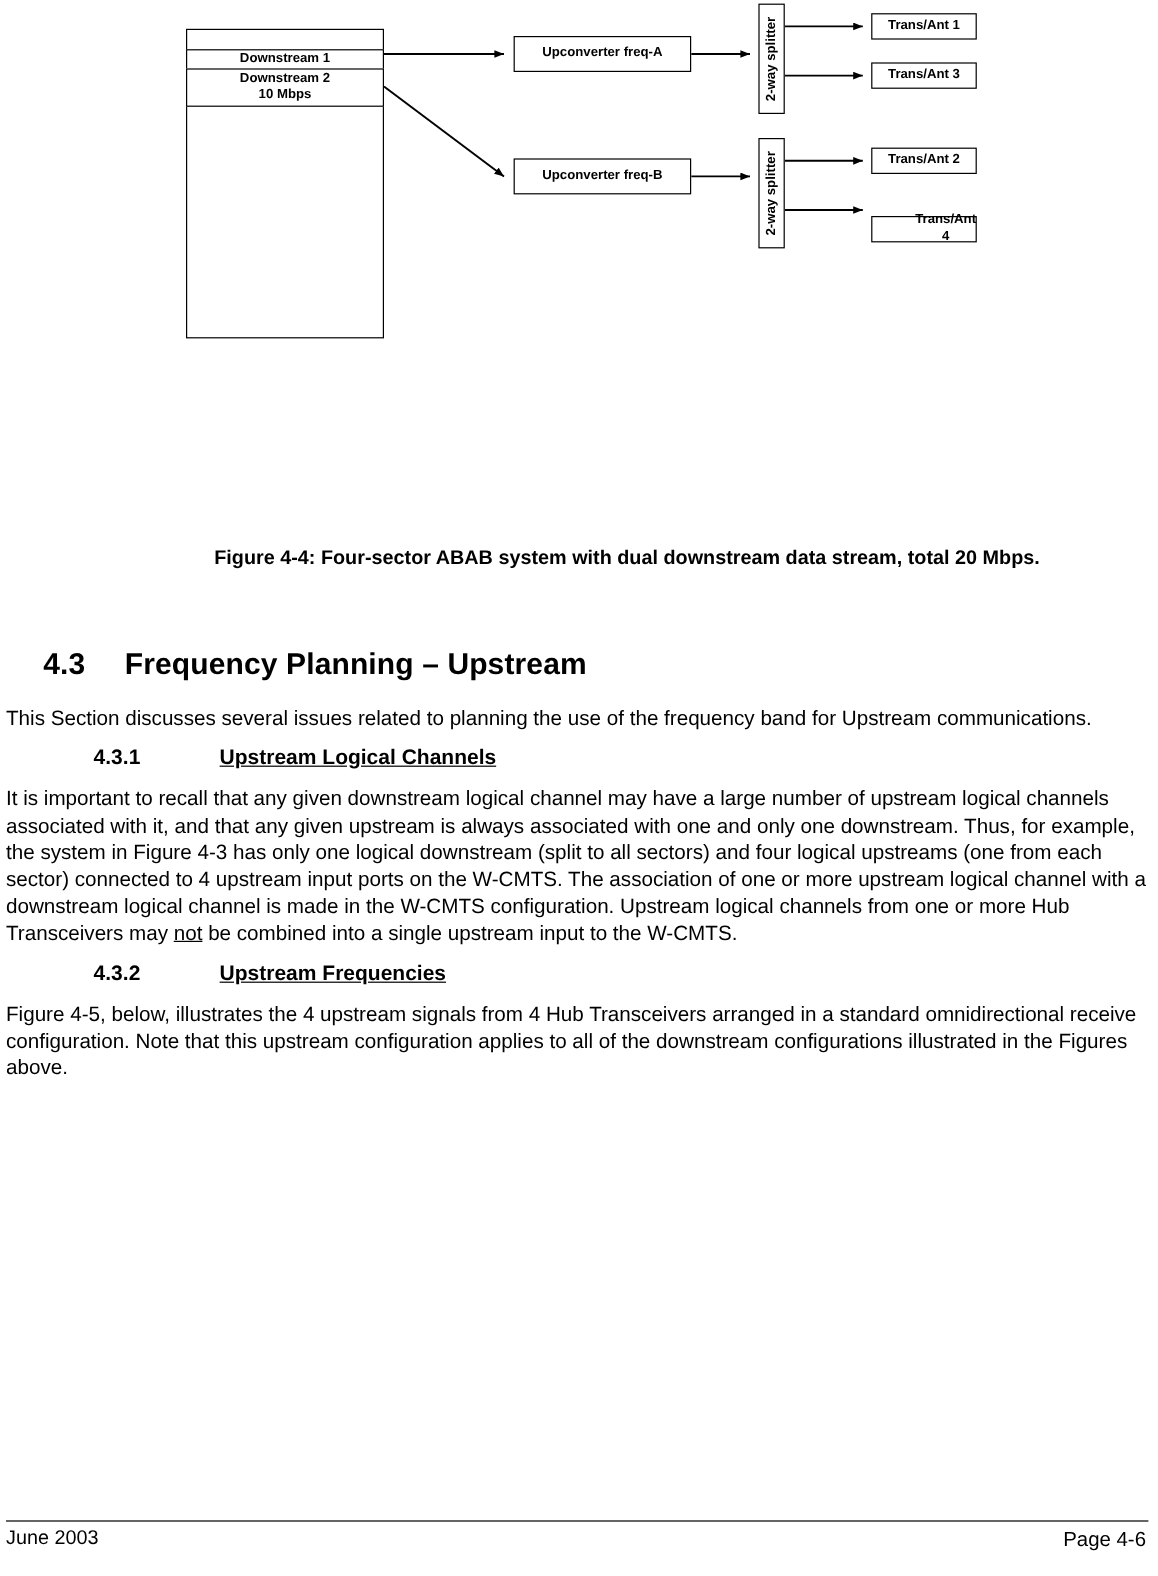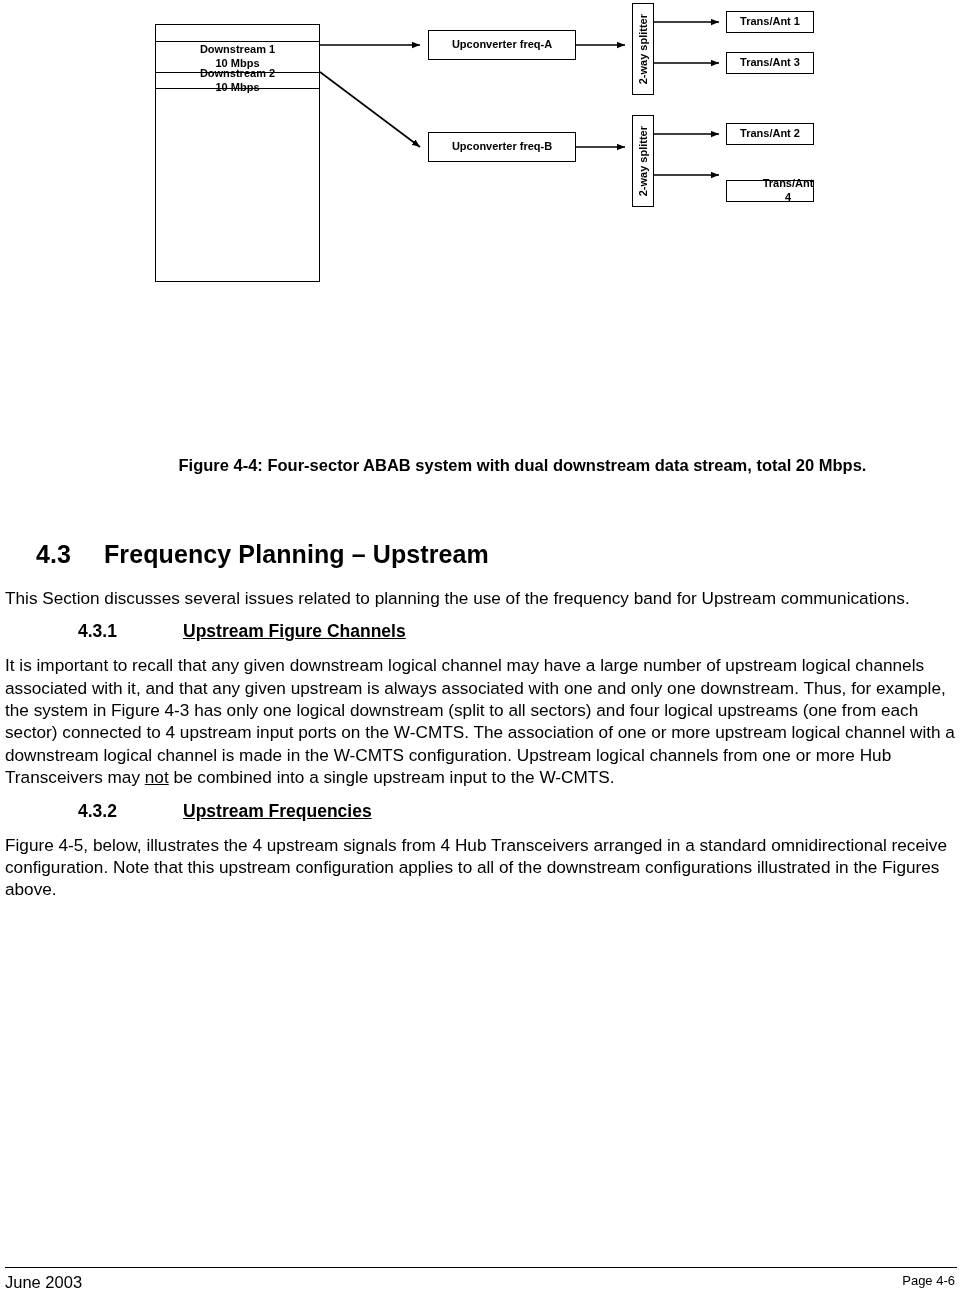--- a/index.html
+++ b/index.html
@@ -44,21 +44,21 @@
     width: 165px;
     height: 258px;
     box-sizing: border-box;
     border: 1.5px solid #000;
     background: #fff;
   }
   .ds1 {
     left: 155px; top: 41px; width: 165px; height: 32px;
   }
   .ds2 {
-    left: 155px; top: 72px; width: 165px; height: 17px;
+    left: 155px; top: 57px; width: 165px; height: 32px;
   }
   .wcmts-label {
     position: absolute;
     left: 155px;
     top: 88px;
     width: 165px;
     height: 48px;
     display: flex;
     align-items: center;
     justify-content: center;
@@ -177,21 +177,21 @@
   .footer .left {
     position: absolute;
     left: 5px;
     top: 6px;
     font-size: 16.5px;
   }
   .footer .right {
     position: absolute;
     right: 10px;
     top: 6px;
-    font-size: 13px;
+    font-size: 17px;
   }
 </style>
 </head>
 <body>
 
 <div class="figure-area">
 
   <svg xmlns="http://www.w3.org/2000/svg">
     <defs>
       <marker id="arrow" markerWidth="9" markerHeight="9" refX="8" refY="3.2" orient="auto" markerUnits="userSpaceOnUse">
@@ -255,21 +255,21 @@
     <span class="num">4.3</span><span>Frequency Planning – Upstream</span>
   </h2>
 
   <div class="sp-18"></div>
 
   <p class="para">This Section discusses several issues related to planning the use of the frequency band for Upstream communications.</p>
 
   <div class="sp-12"></div>
 
   <h3 class="subsection">
-    <span class="num">4.3.1</span><span class="title">Upstream Figure Channels</span>
+    <span class="num">4.3.1</span><span class="title">Upstream Logical Channels</span>
   </h3>
 
   <div class="sp-12"></div>
 
   <p class="para"><span>It is important to recall that any given downstream logical channel may have a large number of upstream logical channels associated with it, and that any given upstream is always associated with one and only one downstream.  Thus, for example, the system in Figure 4-3 has only one logical downstream (split to all sectors) and four logical upstreams (one from each sector) connected to 4 upstream input ports on the W-CMTS. The association of one or more upstream logical channel with a downstream logical channel is made in the W-CMTS configuration. Upstream logical channels from one or more Hub Transceivers may </span><span class="underline">not</span><span> be combined into a single upstream input to the W-CMTS.</span></p>
 
   <div class="sp-12"></div>
 
   <h3 class="subsection">
     <span class="num">4.3.2</span><span class="title">Upstream Frequencies</span>

